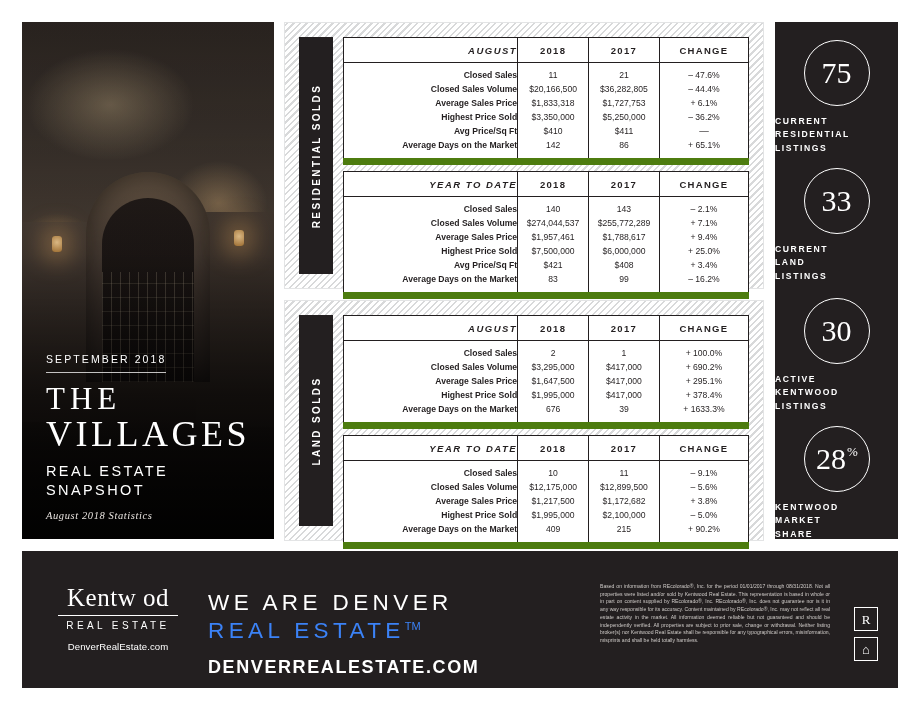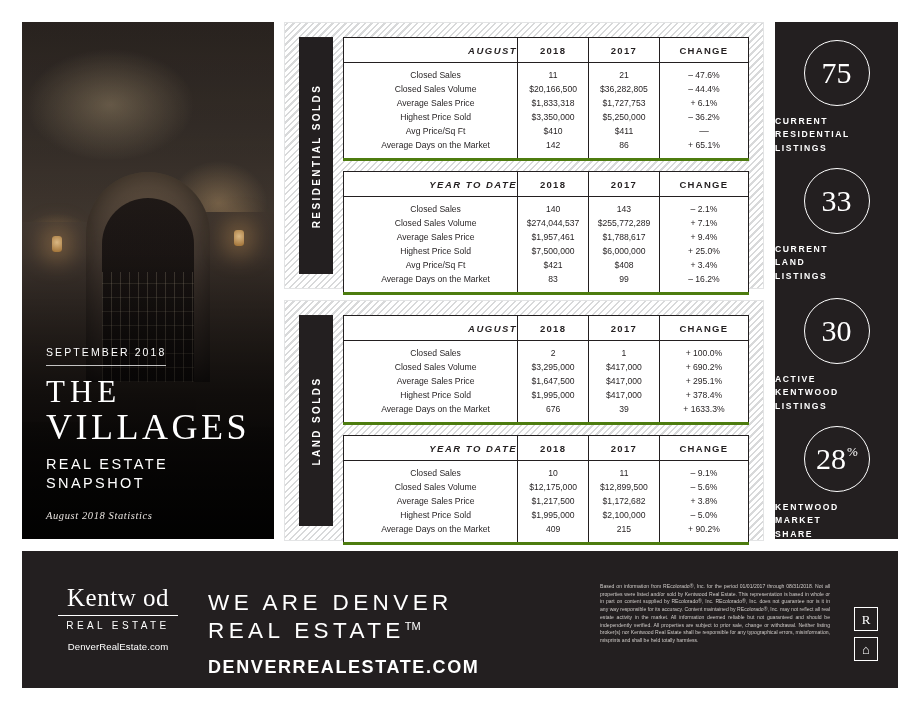--- a/index.html
+++ b/index.html
@@ -134,21 +134,21 @@
     font-size: 14.5px;
     letter-spacing: 2.4px;
     line-height: 1.35;
     font-weight: 300;
   }
   .hero-stats {
     font-family: "Liberation Serif", serif;
     font-style: italic;
     font-size: 10.5px;
     letter-spacing: 0.6px;
-    margin-top: 16px;
+    margin-top: 9px;
     color: #e9e4e0;
   }
   .hatch {
     position: absolute;
     background-color: #ffffff;
     background-image: repeating-linear-gradient(
       -45deg,
       #ffffff 0 3px,
       #d8d9da 3px 4.6px
     );
@@ -212,24 +212,25 @@
     border-top: none;
     border-bottom: none;
     font-size: 8.6px;
     height: 14px;
     text-align: center;
     vertical-align: middle;
   }
   table.stats tbody tr:first-child td { padding-top: 5px; }
   table.stats tbody tr:last-child td { padding-bottom: 6px; }
   table.stats tbody td.lbl {
-    text-align: center;
+    text-align: right;
     padding-left: 10px;
-  }
-  table.stats tbody tr:last-child td { border-bottom: 3px solid #4d7c0f; }
+    font-weight: bold;
+  }
+  table.stats tbody tr:last-child td { border-bottom: 7px solid #4d7c0f; }
   col.c-lbl { width: 43%; }
   col.c-num { width: 17.5%; }
   col.c-chg { width: 22%; }
 
   
   .rightcol {
     position: absolute;
     left: 775px;
     top: 22px;
     width: 123px;
@@ -333,21 +334,21 @@
     font-size: 22.5px;
     letter-spacing: 4.4px;
     font-weight: 300;
     color: #ffffff;
     line-height: 1.25;
   }
   .tag2 {
     font-size: 22.5px;
     letter-spacing: 4.4px;
     font-weight: 300;
-    color: #ffffff;
+    color: #3b82f6;
     line-height: 1.25;
   }
   .tag2 sup { font-size: 11px; letter-spacing: 0; }
   .tag3 {
     font-size: 18px;
     letter-spacing: 1.6px;
     font-weight: 700;
     margin-top: 12px;
   }
   .disclaimer {

